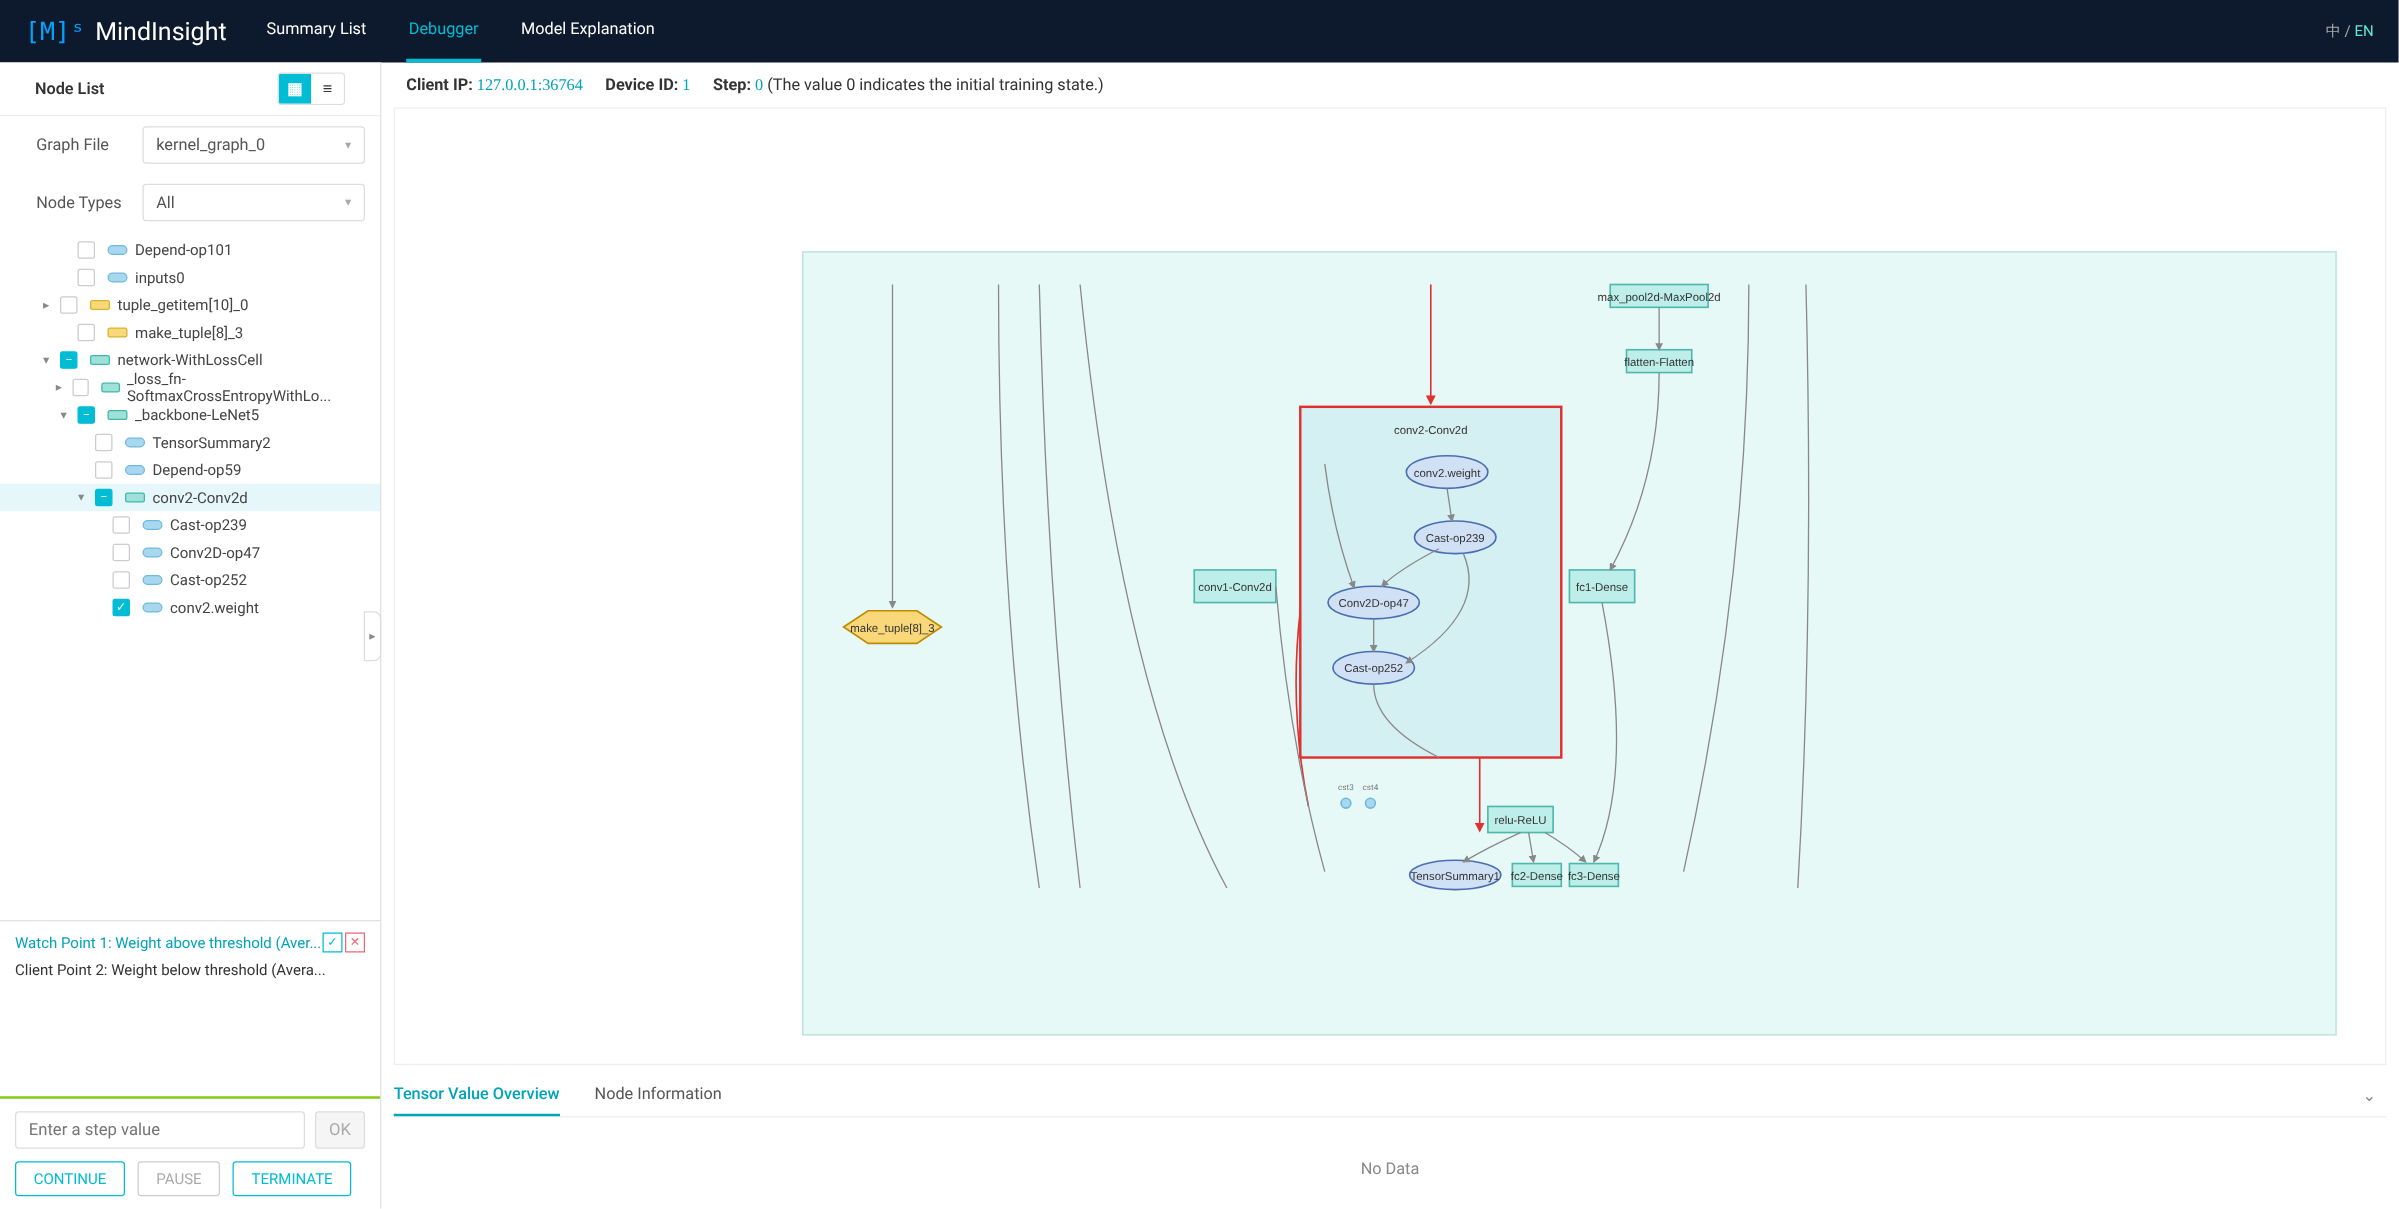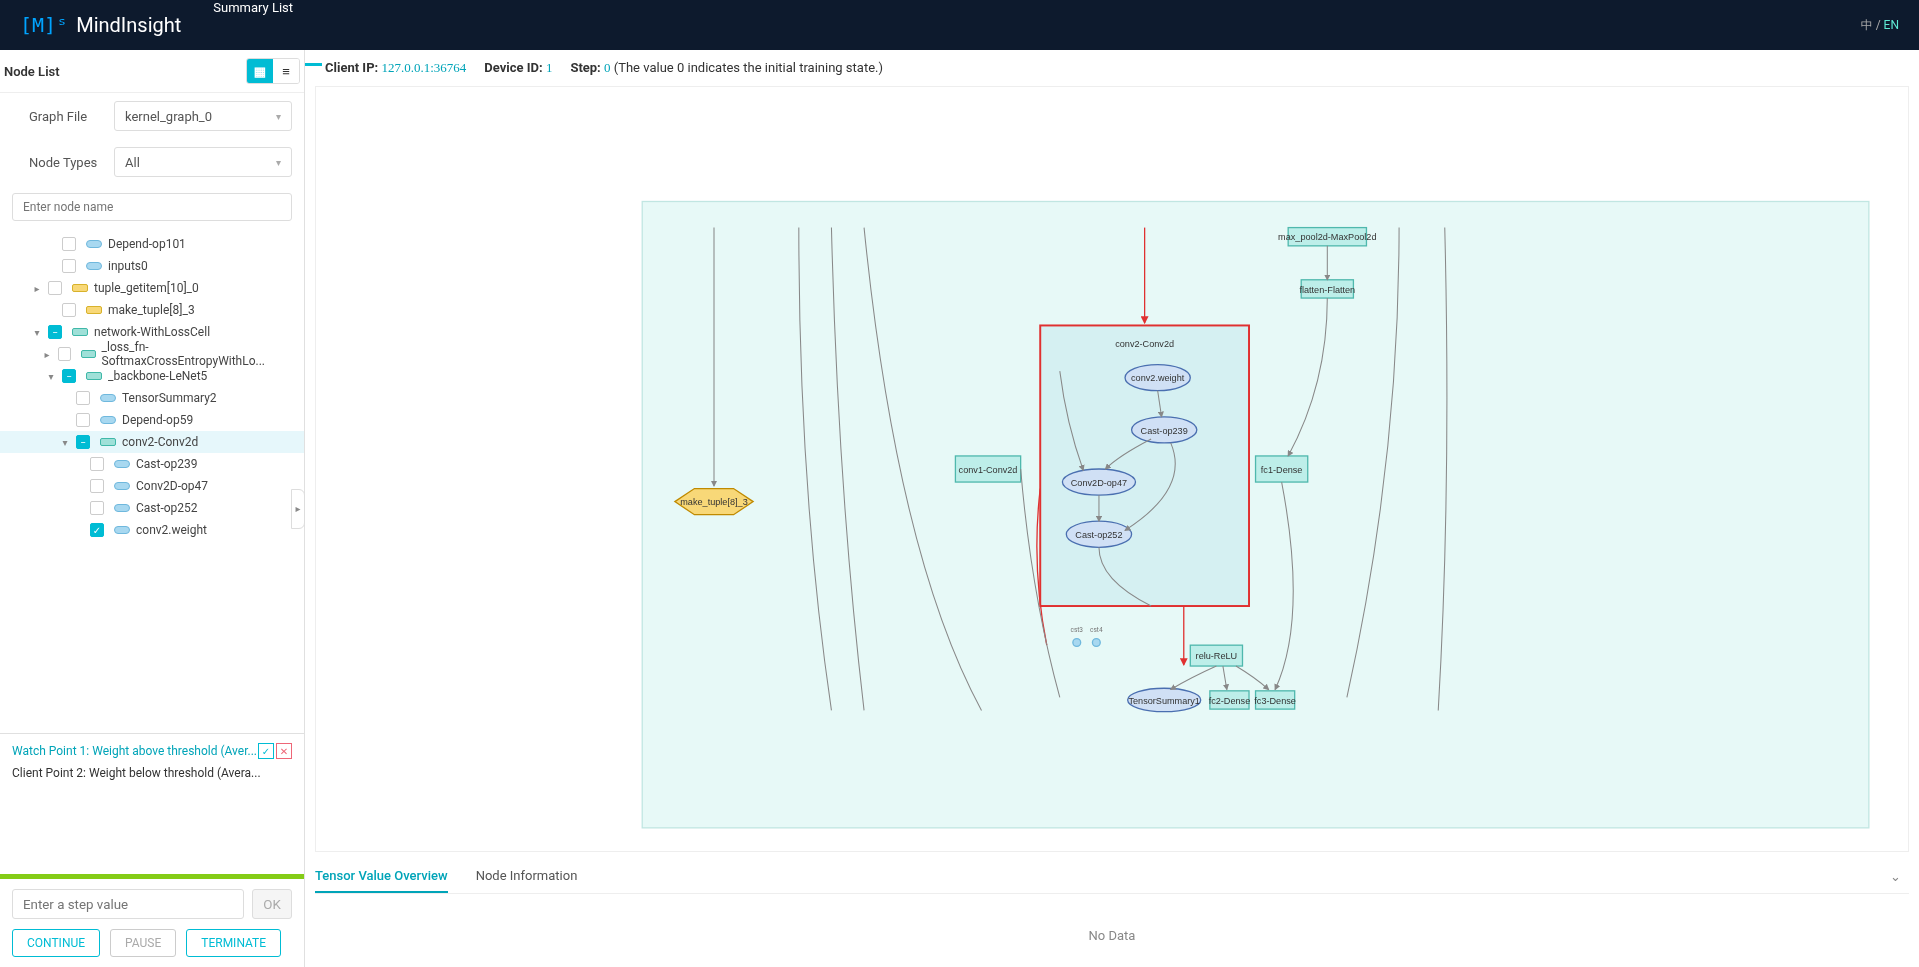--- a/index.html
+++ b/index.html
@@ -1,29 +1,29 @@
 <!DOCTYPE html>
 <html><head>
 <meta charset="utf-8">
 <style>
 * { box-sizing: border-box; margin: 0; padding: 0; font-family: -apple-system, BlinkMacSystemFont, "Segoe UI", Roboto, "Helvetica Neue", Arial, sans-serif; }
 body { background: #fff; color: #333; font-size: 13px; overflow: hidden; }
 .header { background: #0d1a2d; color: #fff; height: 50px; display: flex; align-items: center; padding: 0 20px; }
 .logo-box { display: flex; align-items: center; margin-right: 30px; }
 .logo-mark { color: #00a4ff; font-weight: normal; font-size: 20px; margin-right: 8px; font-family: monospace; }
 .logo-text { font-size: 20px; color: #fff; }
-.nav-tabs { display: flex; gap: 30px; height: 100%; flex-direction: column; }
+.nav-tabs { display: flex; align-items: center; gap: 30px; height: 100%; }
 .nav-tab { color: #fff; cursor: pointer; height: 100%; display: flex; align-items: center; border-bottom: 3px solid transparent; padding: 0 2px; }
 .nav-tab.active { color: #00bcd4; border-bottom-color: #00bcd4; }
 .lang { margin-left: auto; color: #aaa; font-size: 12px; }
 .lang span { cursor: pointer; }
 .lang .active { color: #5eead4; }
 .body { display: flex; height: calc(100vh - 50px); }
 .sidebar { width: 305px; border-right: 1px solid #e0e0e0; display: flex; flex-direction: column; background: #fff; }
-.panel-header { display: flex; align-items: center; justify-content: space-between; padding: 8px 4px; font-weight: 600; font-size: 13px; border-bottom: 1px solid #eee; }
+.panel-header { display: flex; align-items: center; justify-content: space-between; padding: 8px 28px; font-weight: 600; font-size: 13px; border-bottom: 1px solid #eee; }
 .view-toggle { border: 1px solid #ddd; border-radius: 3px; display: flex; overflow: hidden; }
 .view-toggle .btn { width: 26px; height: 24px; display: flex; align-items: center; justify-content: center; background: #fff; cursor: pointer; }
 .view-toggle .btn.active { background: #00bcd4; color: #fff; }
 .form-row { display: flex; align-items: center; padding: 8px 12px; gap: 10px; }
 .form-label { width: 75px; color: #555; font-size: 13px; margin-left: 17px; }
 .select { flex: 1; border: 1px solid #ddd; border-radius: 3px; height: 30px; display: flex; align-items: center; padding: 0 10px; justify-content: space-between; color: #555; cursor: pointer; }
 .search-input-wrap { padding: 8px 12px; }
 .search-input { width: 100%; border: 1px solid #ddd; border-radius: 3px; height: 28px; padding: 0 10px; color: #888; font-size: 12px;}
 .tree { flex: 1; overflow-y: auto; padding: 4px 0; }
 .tree-item { display: flex; align-items: center; height: 22px; padding-right: 8px; cursor: pointer; font-size: 12px; color: #444; }
@@ -41,21 +41,21 @@
 .watch-actions { display: flex; gap: 8px; color: #888; }
 .watch-actions .icon { cursor: pointer; }
 .watch-actions .add { color: #00bcd4; font-weight: bold; }
 .watch-list { padding: 6px 12px; min-height: 140px; }
 .watch-item { display: flex; align-items: center; justify-content: space-between; height: 22px; font-size: 12px; }
 .watch-item .wp-label { white-space: nowrap; overflow: hidden; text-overflow: ellipsis; flex: 1; cursor: pointer;}
 .watch-item.active .wp-label { color: #00a4b8; }
 .wp-icons { display: flex; gap: 2px; }
 .wp-icon-btn { width: 16px; height: 16px; border: 1px solid #00bcd4; color: #00bcd4; font-size: 10px; display: flex; align-items: center; justify-content: center; cursor: pointer; }
 .wp-icon-btn.del { border-color: #e67; color: #e67; }
-.sidebar-footer { padding: 10px 12px; border-top: 5px solid #84cc16; }
+.sidebar-footer { padding: 10px 12px; border-top: 2px solid #84cc16; }
 .step-row { display: flex; gap: 8px; margin-bottom: 10px; }
 .step-input { flex: 1; border: 1px solid #ddd; border-radius: 3px; height: 30px; padding: 0 10px; color: #888; }
 .ok-btn { width: 40px; border: 1px solid #ddd; border-radius: 3px; background: #f5f5f5; color: #aaa; cursor: not-allowed; }
 .action-row { display: flex; gap: 10px; }
 .act-btn { border: 1px solid #00bcd4; color: #00bcd4; background: #fff; border-radius: 3px; padding: 6px 14px; font-size: 12px; cursor: pointer; }
 .act-btn.disabled { border-color: #ccc; color: #aaa; cursor: not-allowed; }
 .main { flex: 1; display: flex; flex-direction: column; overflow: hidden; }
 .info-bar { padding: 10px 20px; font-size: 13px; color: #333; display: flex; gap: 18px; align-items: center; }
 .info-bar .k { font-weight: 700; text-align: center; }
 .info-bar .v { color: #00a4b8; font-family: Liberation Serif, serif; }
@@ -118,23 +118,20 @@
         <span class="chev">▾</span>
       </div>
     </div>
     <div class="form-row">
       <div class="form-label">Node Types</div>
       <div class="select">
         <span>All</span>
         <span class="chev">▾</span>
       </div>
     </div>
-    <div class="search-input-wrap">
-      <input class="search-input" placeholder="Enter node name" style="">
-    </div>
 
     <div class="tree" id="tree">
         <div class="tree-item">
           <span class="indent" style="width: 44px;"></span>
           <span class="expander"></span>
           <span class="checkbox"></span>
           <span class="node-icon ic-blue"></span>
           <span>Depend-op101</span>
         </div>
         <div class="tree-item">

